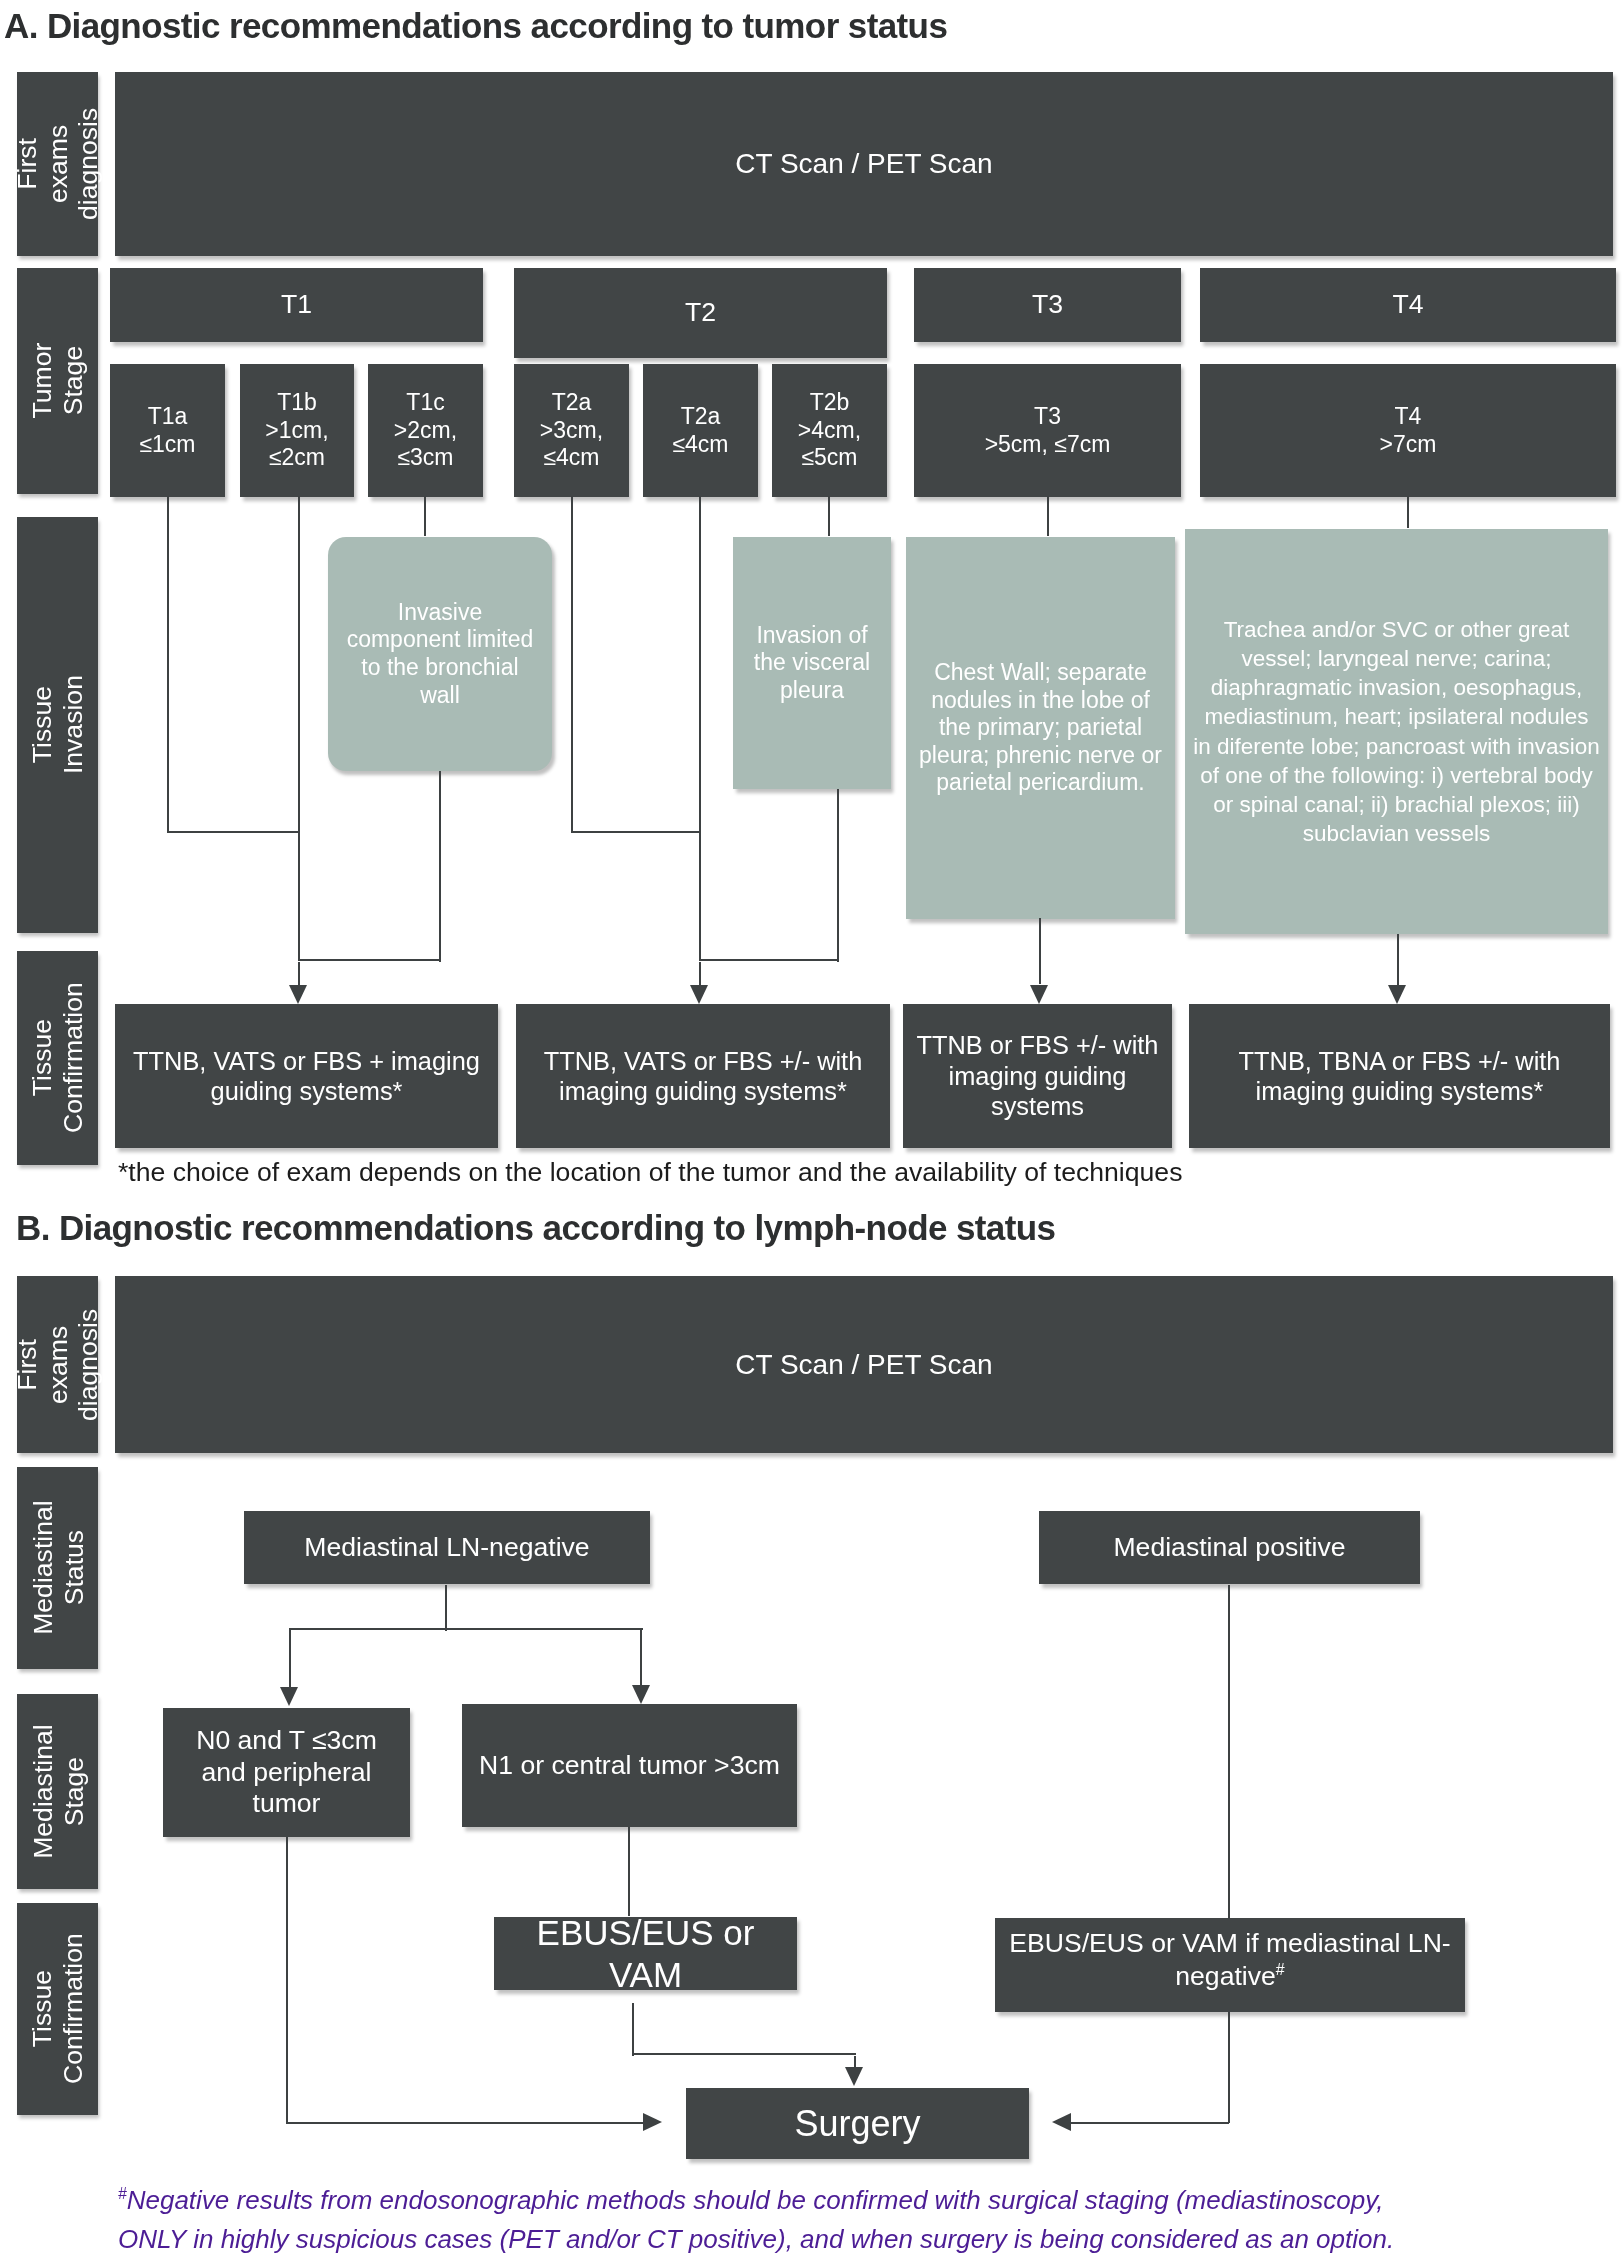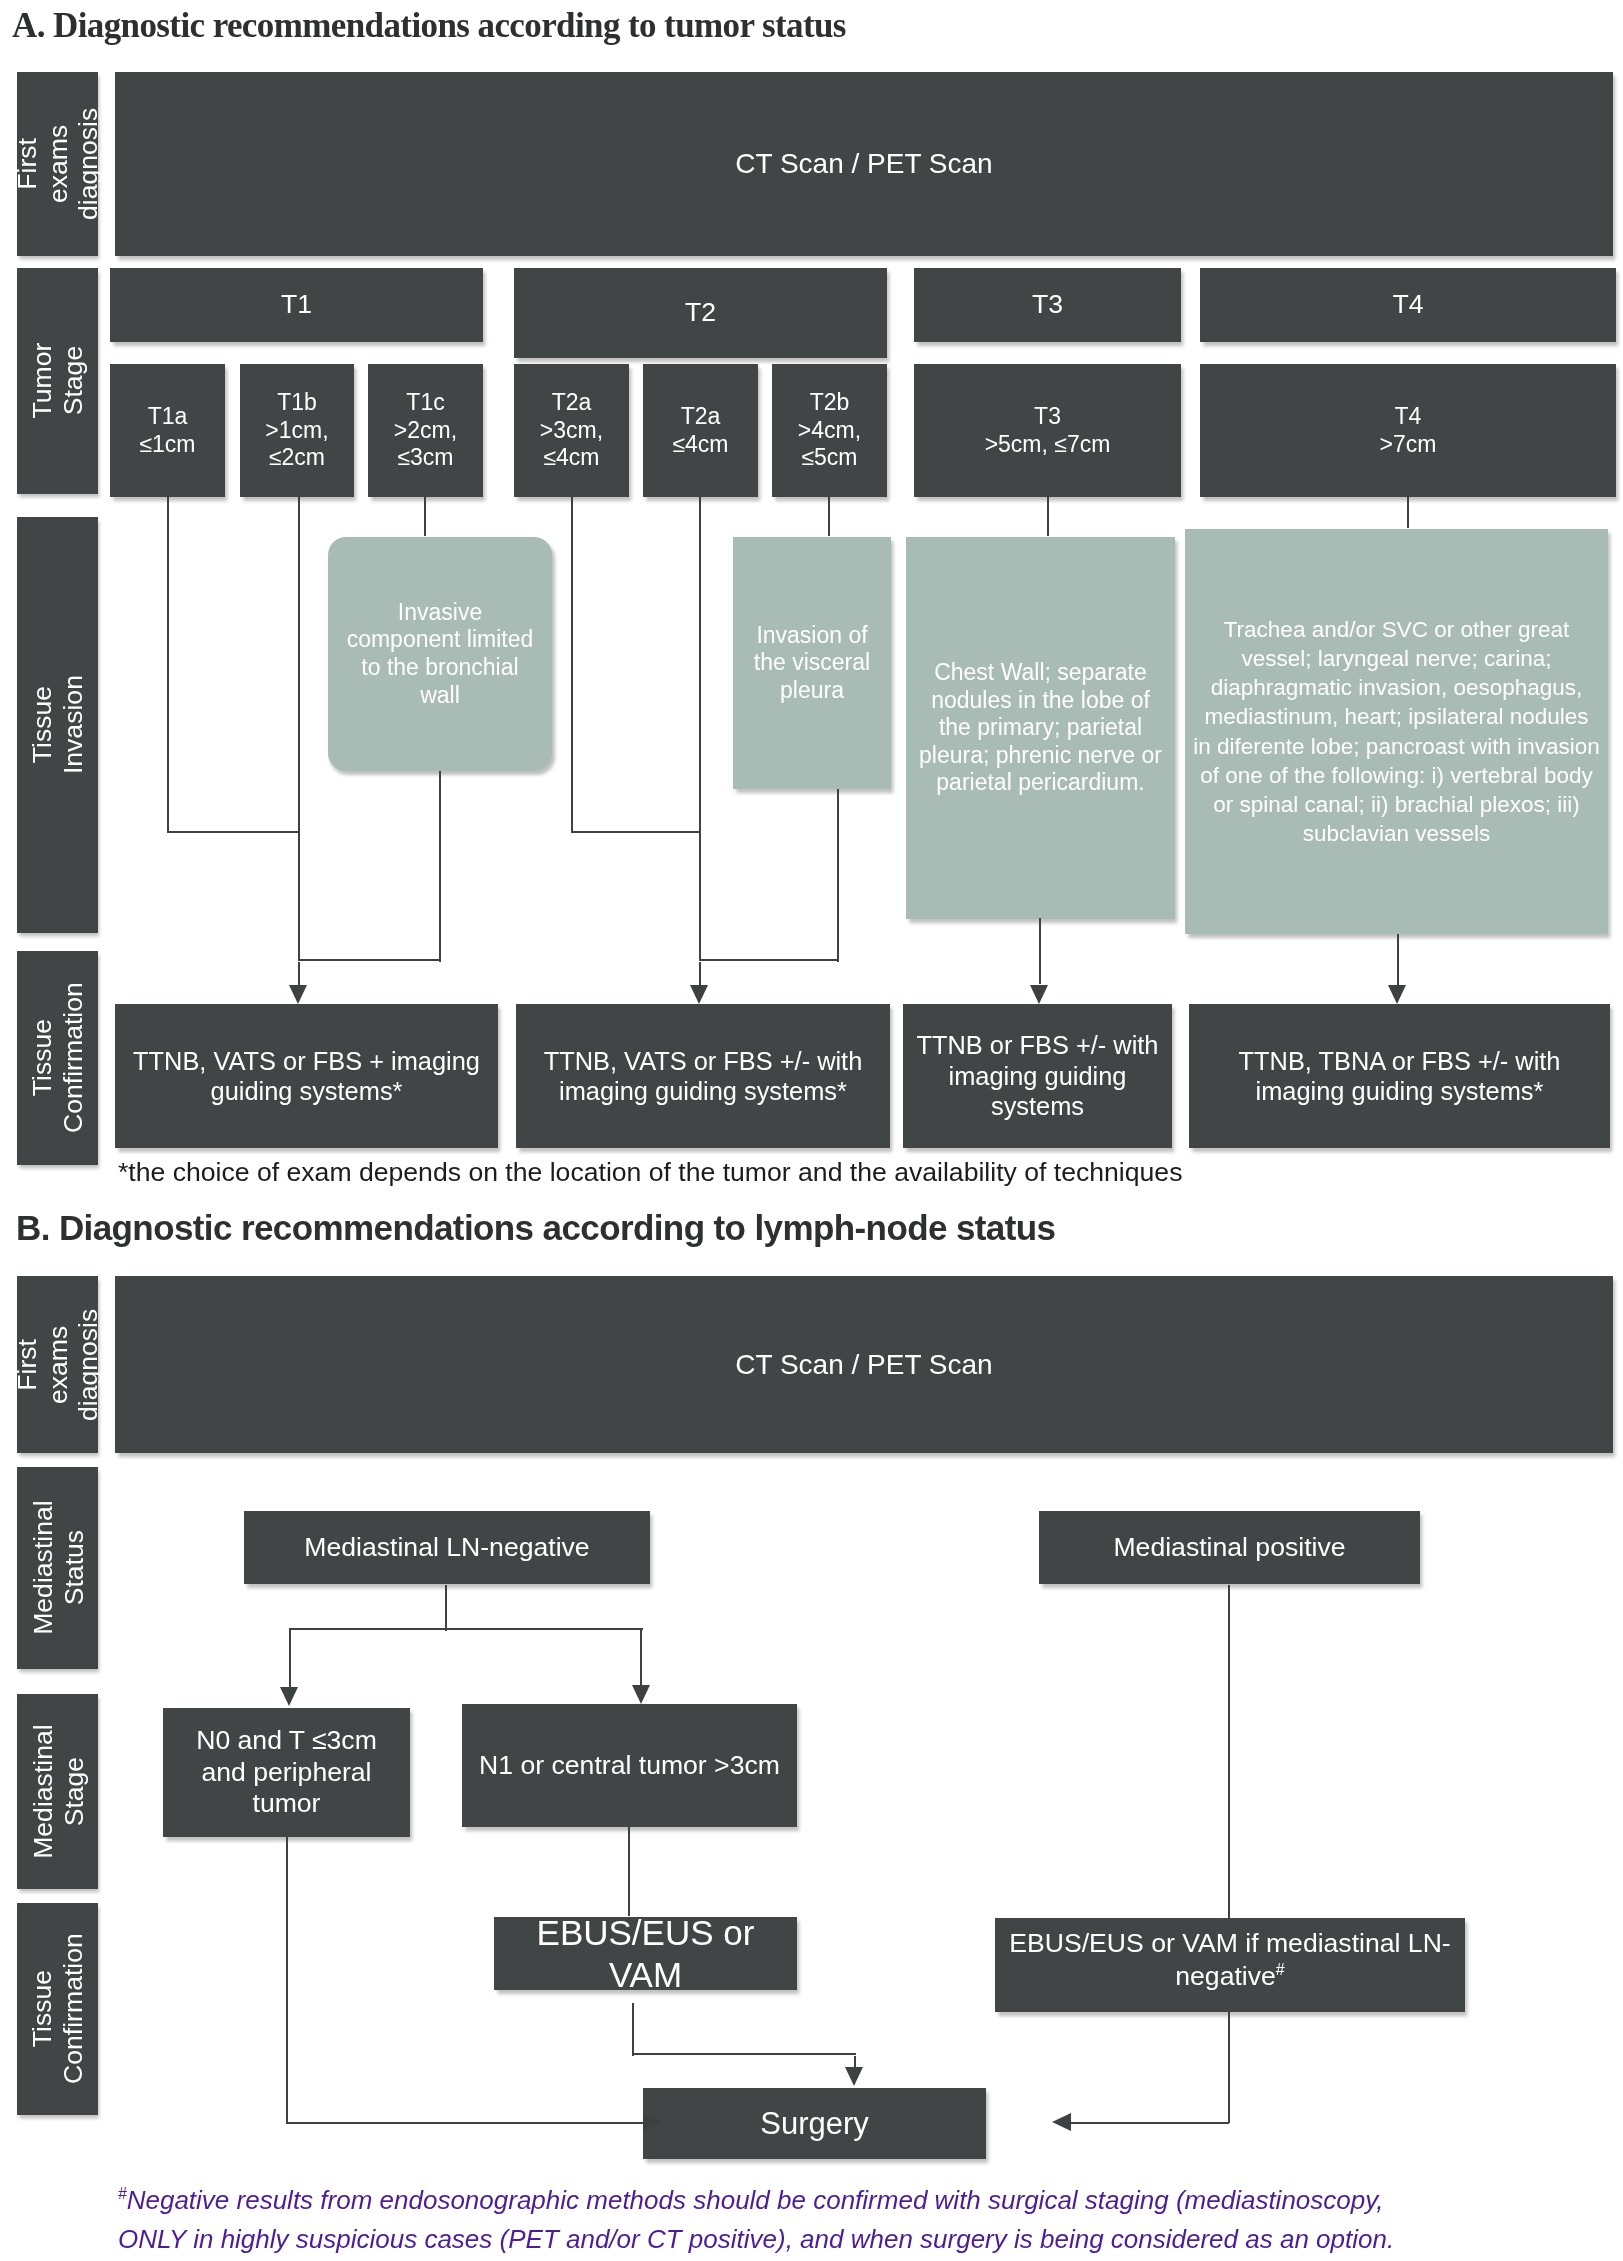--- a/index.html
+++ b/index.html
@@ -23,21 +23,21 @@
               border-bottom:9.8px solid transparent;border-right:19.6px solid #3d4142;}
   .footnote{position:absolute;color:#1c1c1c;font-size:26.6px;}
   .footnote-b{position:absolute;color:#4c1d95;font-size:26px;font-style:italic;line-height:1.5;}
   sup{font-size:60%;}
 </style>
 </head>
 <body>
 
 <div class="page">
 
-  <div class="title" style="left:12px;top:5.8px;font-family:Liberation Serif, serif;">A. Diagnostic recommendations according to tumor status</div>
+  <div class="title" style="left:4px;top:5.8px;">A. Diagnostic recommendations according to tumor status</div>
 
   <div class="vlabel" style="left:17.3px;top:72px;width:81px;height:184px;">
     <span>First exams
 diagnosis</span>
   </div>
   <div class="vlabel" style="left:17.3px;top:268px;width:81px;height:226px;">
     <span>Tumor Stage</span>
   </div>
   <div class="vlabel" style="left:17.3px;top:517px;width:81px;height:416px;">
     <span>Tissue Invasion</span>
@@ -136,21 +136,21 @@
 
   <div class="box" style="left:244px;top:1511px;width:406px;height:73px;font-size:26.6px;">Mediastinal LN-negative</div>
   <div class="box" style="left:1039px;top:1511px;width:381px;height:73px;font-size:26.6px;">Mediastinal positive</div>
 
   <div class="box" style="left:163px;top:1708px;width:247px;height:129px;font-size:26.6px;">N0 and T ≤3cm and peripheral tumor</div>
   <div class="box" style="left:462px;top:1704px;width:335px;height:123px;font-size:26.6px;">N1 or central tumor &gt;3cm</div>
 
   <div class="box" style="left:494px;top:1917px;width:303px;height:73px;font-size:35px;">EBUS/EUS or VAM</div>
   <div class="box" style="left:995px;top:1918px;width:470px;height:94px;font-size:26.6px;display:block;padding-top:10px;"><span>EBUS/EUS or VAM if mediastinal LN-negative</span><sup>#</sup></div>
 
-  <div class="box" style="left:643px;top:2088px;width:343px;height:71px;font-size:31px;">Surgery</div>
+  <div class="box" style="left:686px;top:2088px;width:343px;height:71px;font-size:36px;">Surgery</div>
 
   <div class="footnote-b" style="left:118px;top:2181px;width:1443px;"><sup>#</sup><span>Negative results from endosonographic methods should be confirmed with surgical staging (mediastinoscopy,</span><br>
        <span>ONLY in highly suspicious cases (PET and/or CT positive), and when surgery is being considered as an option.</span></div>
 
   <div class="vline" style="left:445px;top:1585px;width:2.3px;height:46px;"></div>
   <div class="hline" style="left:289px;top:1628px;width:354px;height:2.3px;"></div>
   <div class="vline" style="left:289px;top:1630px;width:2.3px;height:58px;"></div>
   <div class="arrow-down" style="left:280px;top:1687px;"></div>
   <div class="vline" style="left:640px;top:1630px;width:2.3px;height:55px;"></div>
   <div class="arrow-down" style="left:632px;top:1685px;"></div>

